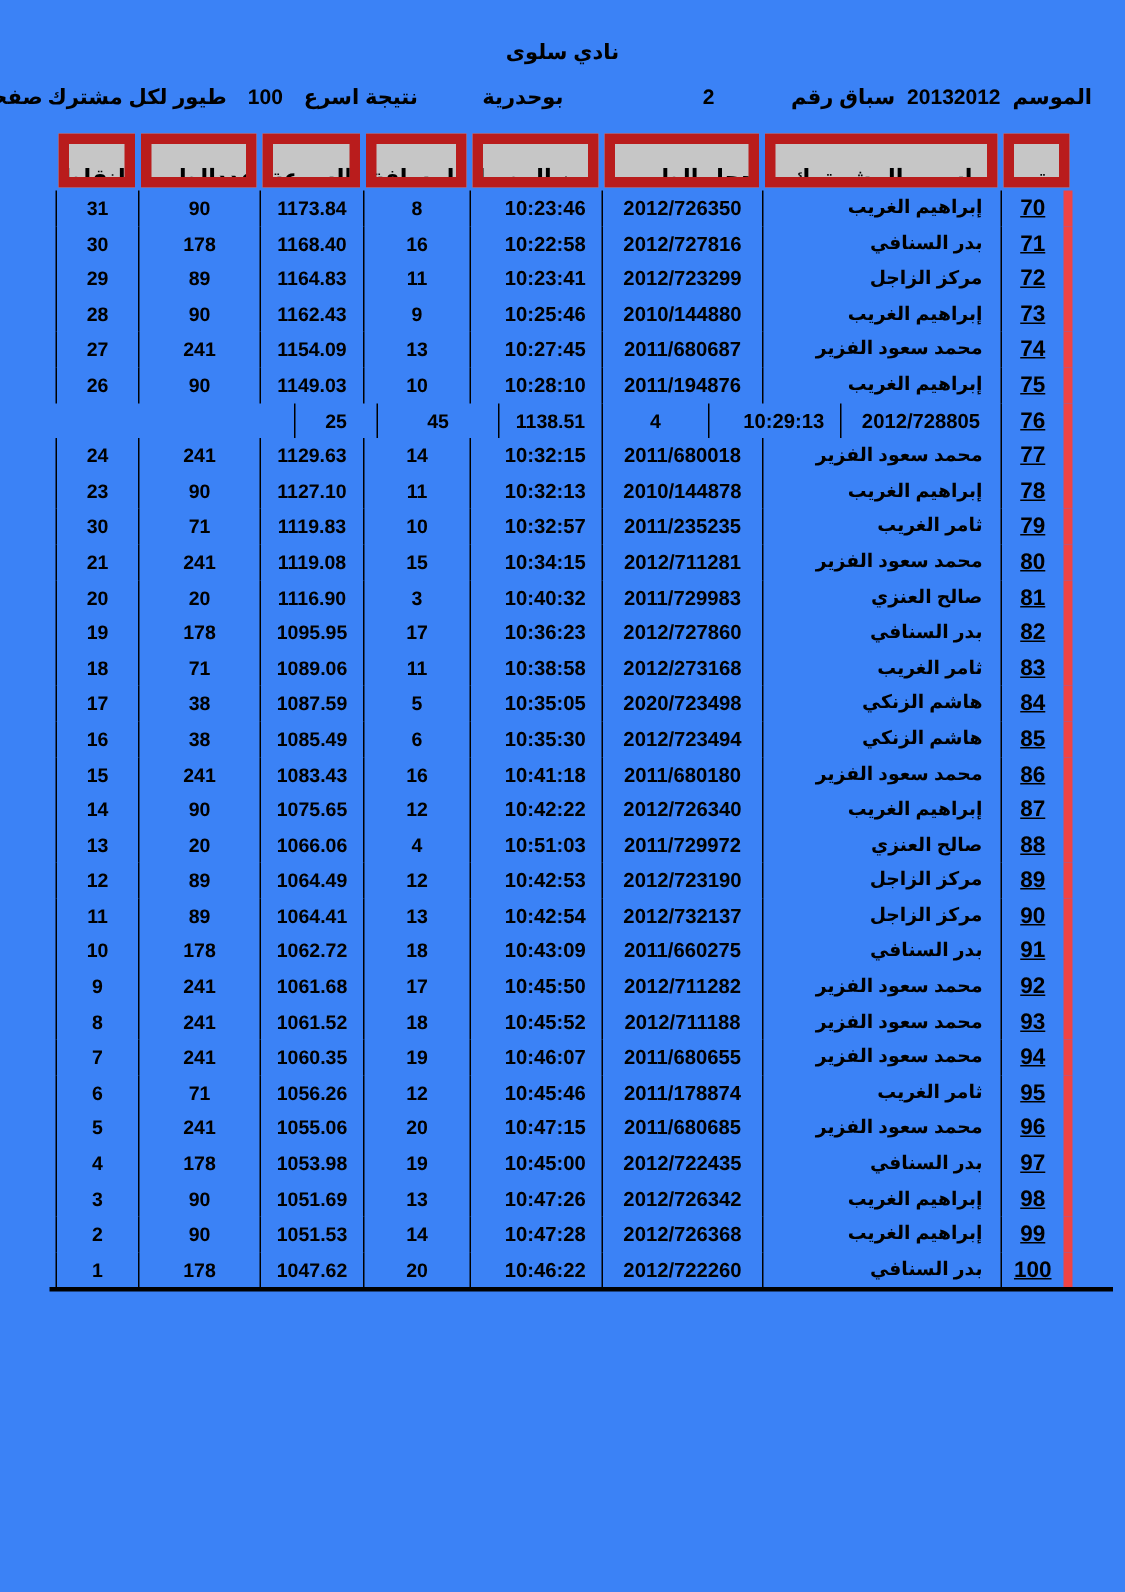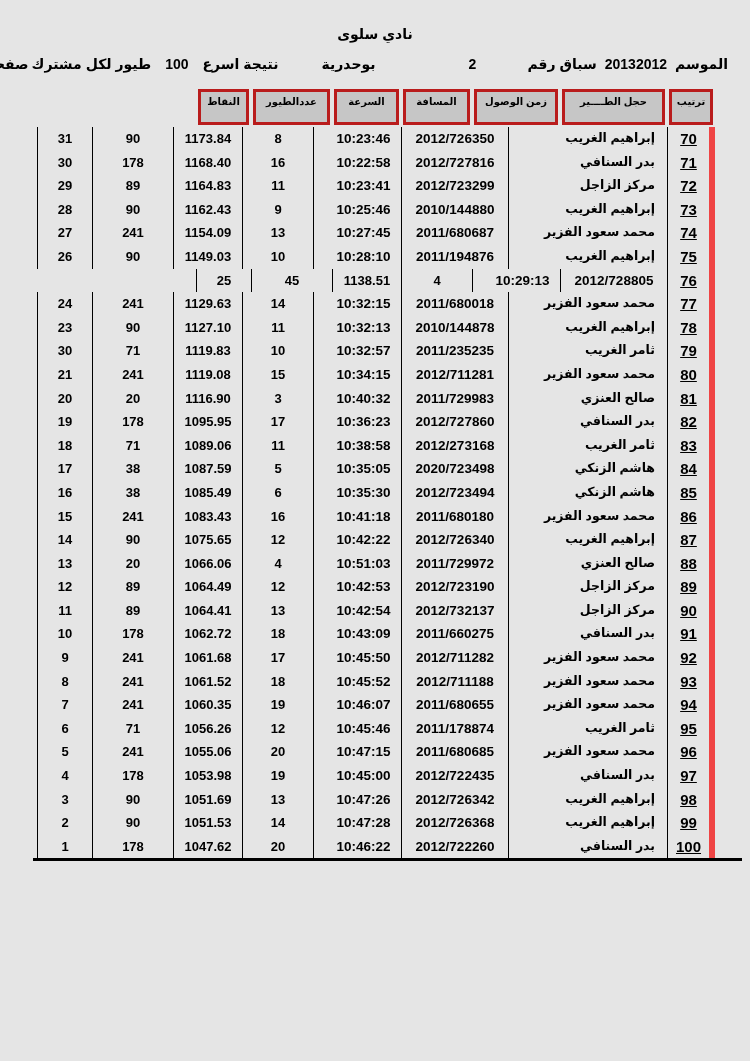--- a/index.html
+++ b/index.html
@@ -1,17 +1,17 @@
 <!DOCTYPE html>
 <html lang="ar"><head>
 <meta charset="utf-8">
 <style>
   html,body{margin:0;padding:0;background:#ffffff;}
   .page{
-    position:relative;width:750px;height:1061px;background:#e5e5e5;
+    position:relative;width:750px;height:1061px;background:#3b82f6;
     font-family:"Liberation Sans","DejaVu Sans",sans-serif;
     font-weight:bold;color:#000;overflow:hidden;
   }
   .club-title{
     position:absolute;top:26px;left:0;right:0;
     text-align:center;font-size:14px;
   }
   .info-line{
     position:absolute;top:56px;right:0;left:0;height:20px;
     direction:rtl;display:flex;align-items:baseline;
@@ -21,23 +21,23 @@
   .g8{margin-left:8px;} .g14{margin-left:14px;} .g43{margin-left:43px;}
   .g51{margin-left:51px;} .g93{margin-left:93px;} .g3{margin-left:3px;} .g7{margin-left:7px;}
 
   .results-table{position:absolute;top:88px;right:35px;width:678px;}
   .w-rank{width:48px;} .w-name{width:159px;} .w-ring{width:107px;} .w-time{width:88px;padding-left:12px;}
   .w-dist{width:71px;} .w-speed{width:69px;} .w-birds{width:81px;} .w-points{width:55px;}
 
   .header-row{display:flex;direction:rtl;height:39px;}
   .hcol{box-sizing:border-box;padding:1px 2px 2px 2px;}
   .hbox{
-    height:100%;box-sizing:border-box;border:3px solid #b91c1c;background:#c6c6c6;
+    height:100%;box-sizing:border-box;border:7px solid #b91c1c;background:#c6c6c6;
     display:flex;justify-content:center;align-items:flex-start;
-    font-size:10px;line-height:18px;white-space:nowrap;overflow:hidden;padding-top:1px;
+    font-size:15px;line-height:18px;white-space:nowrap;overflow:hidden;padding-top:14px;
   }
   .table-body{border-top:0;}
   .trow{display:flex;direction:rtl;height:23.6px;line-height:23.6px;font-size:13px;}
   .cell{
     box-sizing:border-box;border-left:1px solid #000;
     text-align:center;white-space:nowrap;overflow:hidden;
   }
   .cell.rank{border-right:6px solid #ef4444;font-size:15px;text-decoration:underline;}
   .cell.name{text-align:right;padding-right:12px;font-size:12.5px;}
   .cell.ring,.cell.time{direction:ltr;font-size:13.5px;}
@@ -61,20 +61,23 @@
     <span class="g3">طيور لكل مشترك</span>
     <span class="g7">صفحة</span>
 
   </div>
 
   <div class="results-table">
     <div class="header-row">
       <div class="hcol w-rank">
           <div class="hbox">ترتيب</div>
         </div>
+      <div class="hcol w-name">
+          <div class="hbox">اســم المشــترك</div>
+        </div>
       <div class="hcol w-ring">
           <div class="hbox">حجل الطــــير</div>
         </div>
       <div class="hcol w-time">
           <div class="hbox">زمن الوصول</div>
         </div>
       <div class="hcol w-dist">
           <div class="hbox">المسافة</div>
         </div>
       <div class="hcol w-speed">

